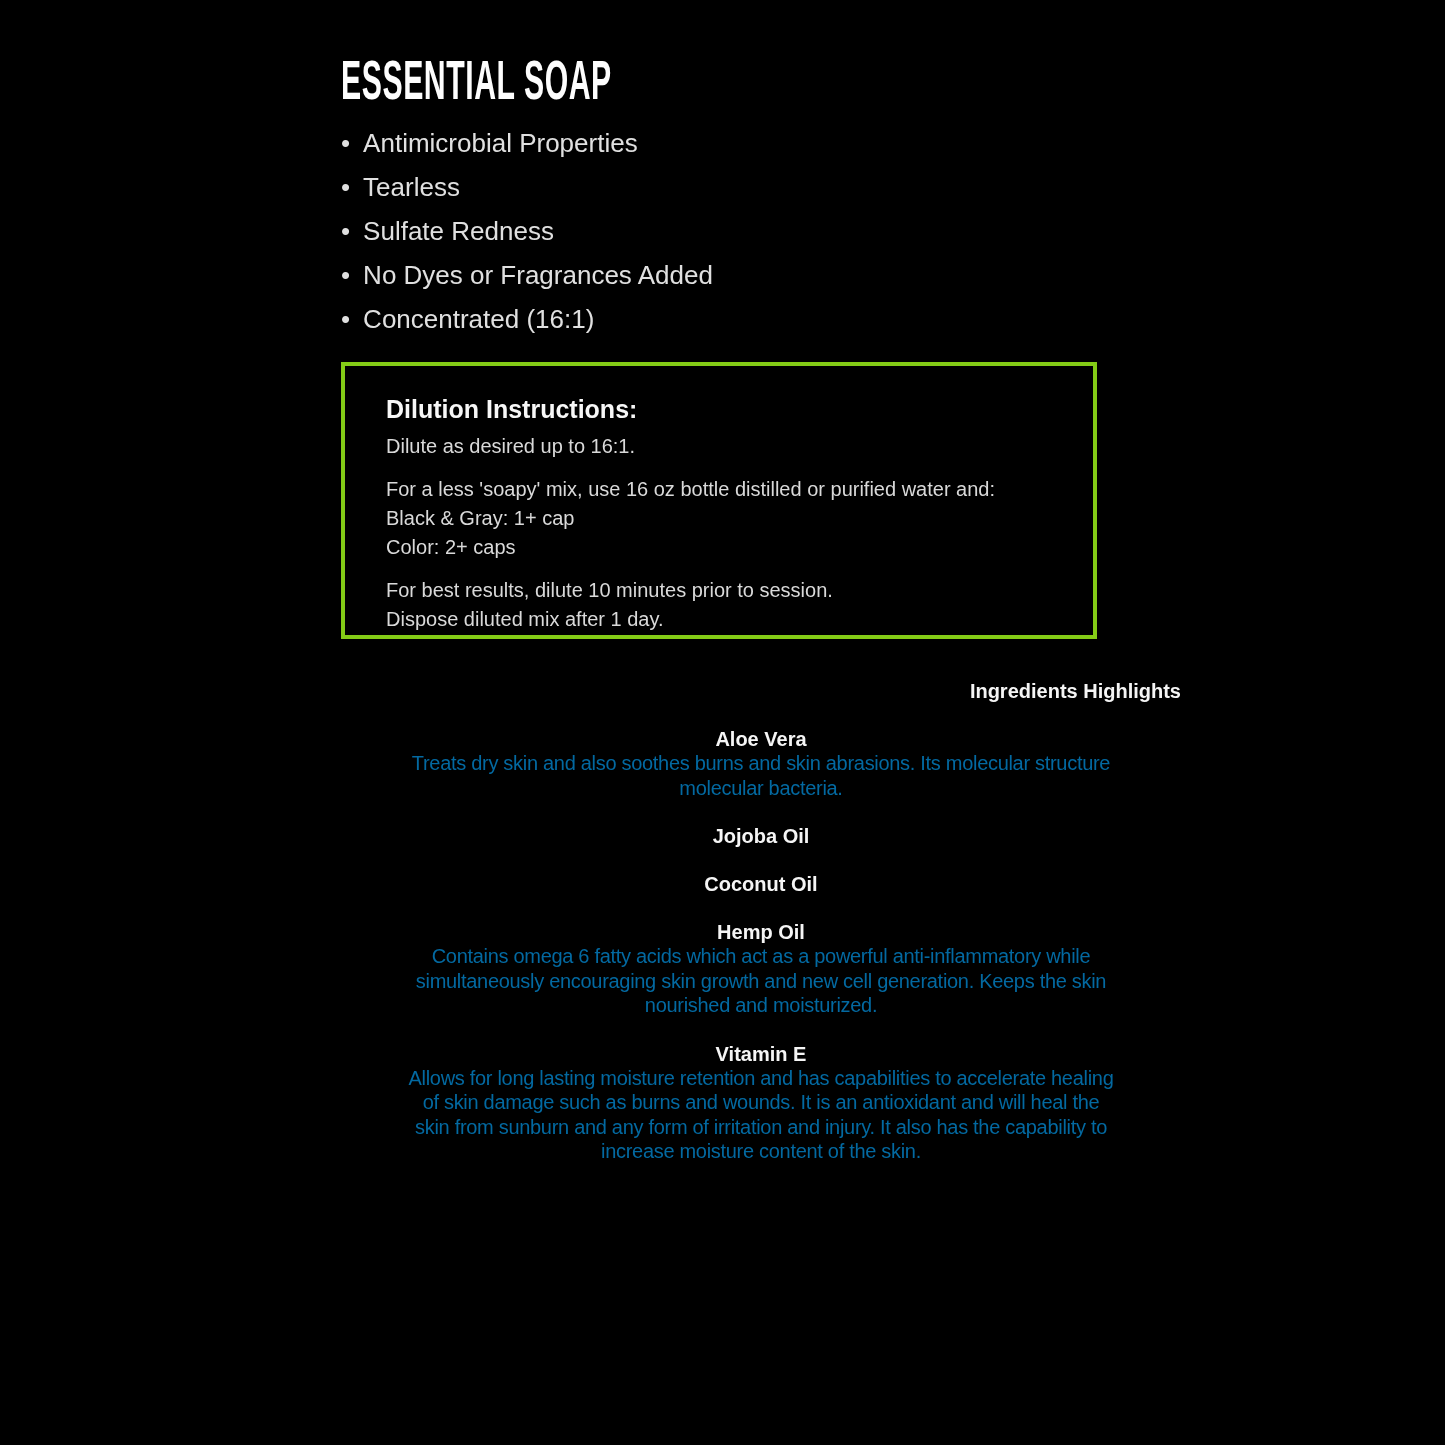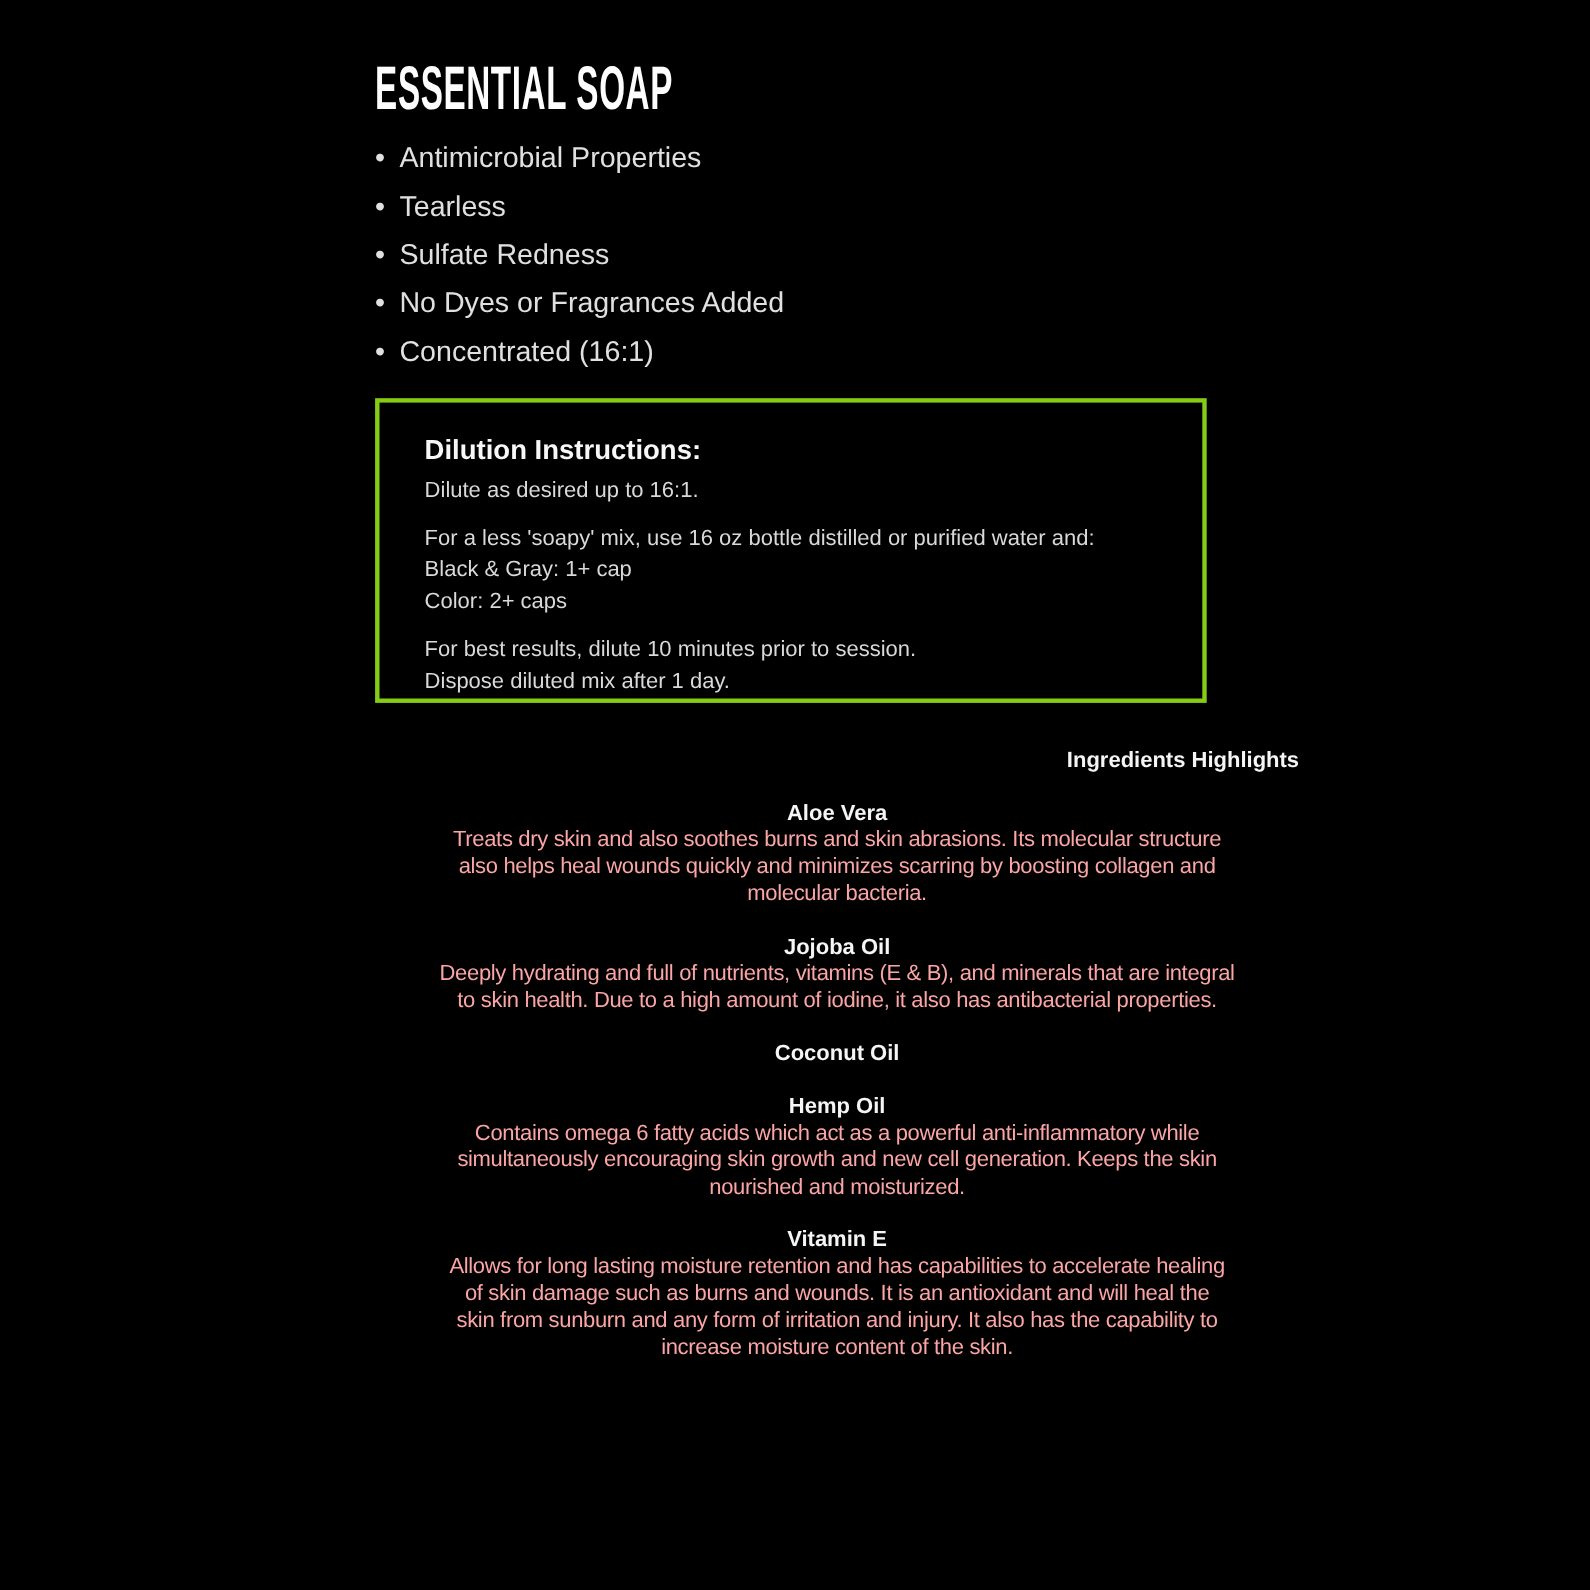--- a/index.html
+++ b/index.html
@@ -98,21 +98,21 @@
     font-weight: 700;
     color: #f5f5f5;
   }
   .section-body {
     margin: 0;
   }
   .section-body div {
     font-size: 20px;
     line-height: 24.5px;
     letter-spacing: -0.3px;
-    color: #fca5a5;
+    color: #0369a1;
     white-space: nowrap;
   }
 </style>
 </head>
 <body>
 
 <div class="page">
   <div class="content">
 
     <h1 class="title">ESSENTIAL SOAP</h1>
@@ -155,31 +155,26 @@
           <div>Dispose diluted mix after 1 day.</div>
         </div>
     </div>
 
     <h3 class="highlights-heading">Ingredients Highlights</h3>
 
     <div class="section">
       <h4 class="section-name">Aloe Vera</h4>
       <div class="section-body">
           <div>Treats dry skin and also soothes burns and skin abrasions. Its molecular structure</div>
-          <div>also helps heal wounds quickly and minimizes scarring by boosting collagen and</div>
           <div>molecular bacteria.</div>
         </div>
     </div>
 
     <div class="section">
       <h4 class="section-name">Jojoba Oil</h4>
-      <div class="section-body">
-          <div>Deeply hydrating and full of nutrients, vitamins (E &amp; B), and minerals that are integral</div>
-          <div>to skin health. Due to a high amount of iodine, it also has antibacterial properties.</div>
-        </div>
     </div>
 
     <div class="section">
       <h4 class="section-name">Coconut Oil</h4>
     </div>
 
     <div class="section">
       <h4 class="section-name">Hemp Oil</h4>
       <div class="section-body">
           <div>Contains omega 6 fatty acids which act as a powerful anti-inflammatory while</div>

